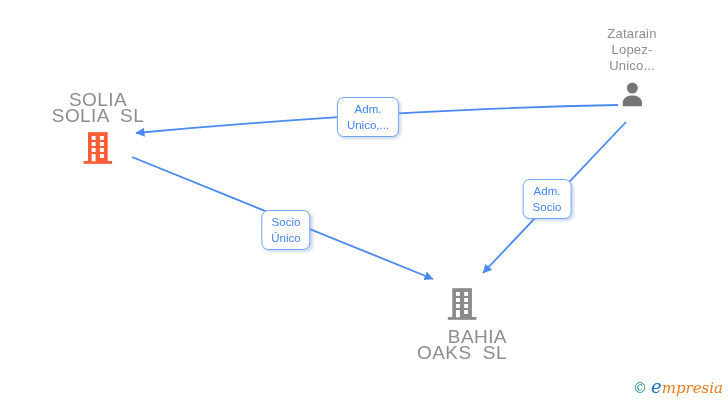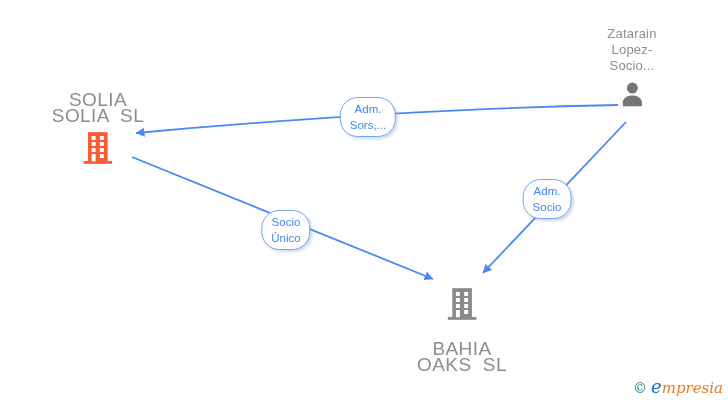--- a/index.html
+++ b/index.html
@@ -25,31 +25,31 @@
     transform: translateX(-50%);
     text-align: center;
     cursor: pointer;
   }
   .node-label { color: #8d8d8d; white-space: pre; }
   .company .node-label { font-weight: normal; font-size: 19px; line-height: 16px; letter-spacing: 0.4px; }
   .person .node-label { font-weight: normal; font-size: 13px; line-height: 16px; letter-spacing: 0.2px; }
   .node-icon { margin-top: 5px; }
   .node-icon svg { display: block; }
   #node-bahia .node-icon { margin-top: 0; }
-  #node-bahia .node-label-block { margin-top: 18px; }
+  #node-bahia .node-label-block { margin-top: 6px; text-align: right; }
   #node-zatarain { left: 632px; top: 26px; }
   #node-solia   { left: 98px;  top: 92px; }
   #node-bahia   { left: 462px; top: 285px; }
   
   .edge-label {
     position: absolute;
     transform: translate(-50%, -50%);
     background: #ffffff;
     border: 1.5px solid #71a7f5;
-    border-radius: 18px;
+    border-radius: 7px;
     padding: 3px 9px;
     color: #4285f4;
     font-size: 11.5px;
     line-height: 16px;
     text-align: center;
     box-shadow: 2px 2px 3px rgba(120, 150, 200, 0.35);
     cursor: pointer;
     white-space: nowrap;
   }
   #edge-label-adm-unico-solia { left: 368px; top: 117px; }
@@ -83,21 +83,21 @@
     </defs>
     <path d="M 618 105 Q 400 109 136 133" fill="none" stroke-width="1.8" marker-end="url(#arrowhead)" stroke="#4a89f4"></path>
     <line x1="132" y1="157" x2="433" y2="279" stroke-width="1.8" marker-end="url(#arrowhead)" stroke="#4a89f4"></line>
     <line x1="626" y1="122" x2="483" y2="273" stroke-width="1.8" marker-end="url(#arrowhead)" stroke="#4a89f4"></line>
   </svg>
 
   <div class="node person" id="node-zatarain">
     <div class="node-label-block">
       <div class="node-label">Zatarain</div>
       <div class="node-label">Lopez-</div>
-      <div class="node-label">Socio...</div>
+      <div class="node-label">Unico...</div>
     </div>
     <div class="node-icon">
       <svg width="32" height="32" viewBox="0 0 24 24">
         <g fill="#757575">
           <circle cx="12" cy="6.8" r="4.1"></circle>
           <path d="M4.8,20.4 v-2.6 c0,-3.4 3.2,-5.4 7.2,-5.4 s7.2,2 7.2,5.4 v2.6 z"></path>
         </g>
       </svg>
     </div>
   </div>
@@ -147,21 +147,21 @@
       </svg>
     </div>
     <div class="node-label-block">
       <div class="node-label">BAHIA</div>
       <div class="node-label">OAKS  SL</div>
     </div>
   </div>
 
   <div class="edge-label" id="edge-label-adm-unico-solia">
     <div>Adm.</div>
-    <div>Sors,...</div>
+    <div>Unico,...</div>
   </div>
 
   <div class="edge-label" id="edge-label-socio-unico">
     <div>Socio</div>
     <div>Único</div>
   </div>
 
   <div class="edge-label" id="edge-label-adm-unico-bahia">
     <div>Adm.</div>
     <div>Socio</div>

